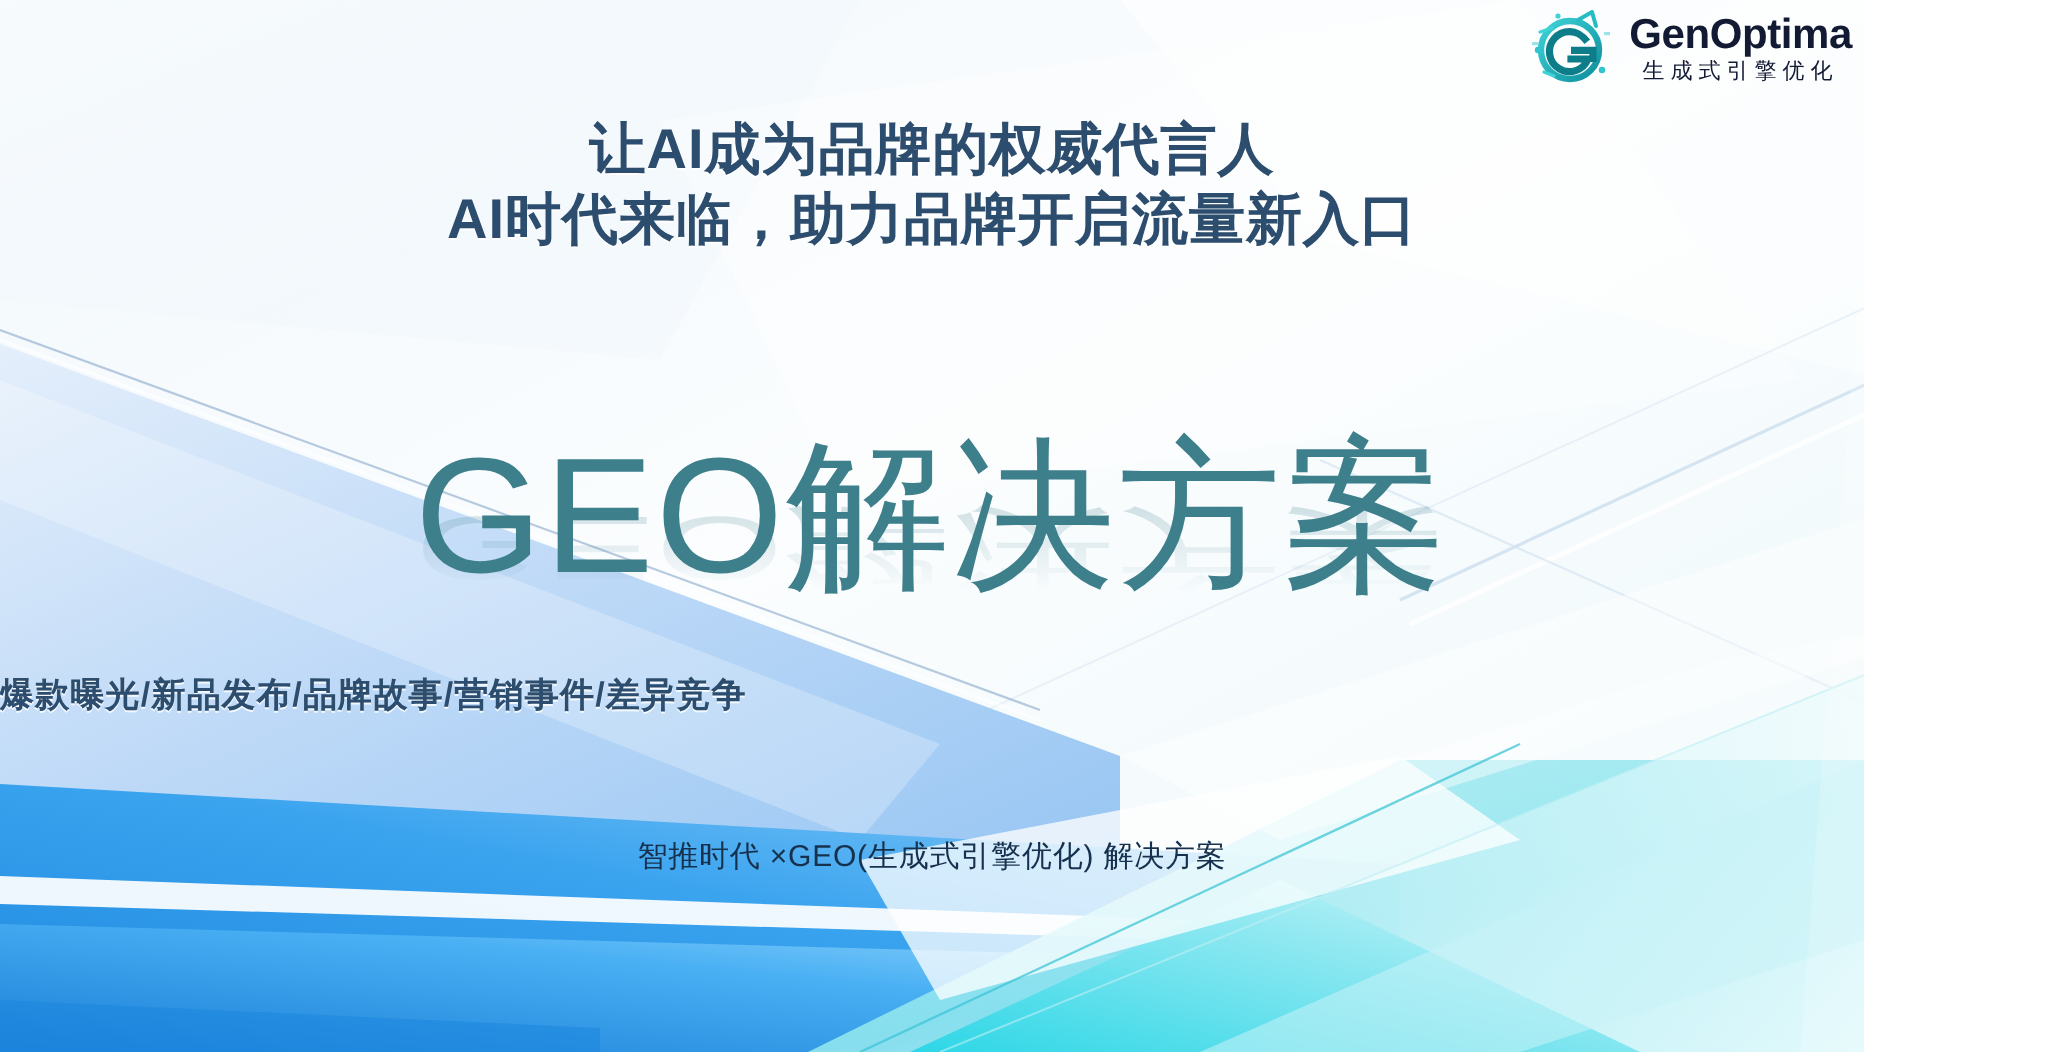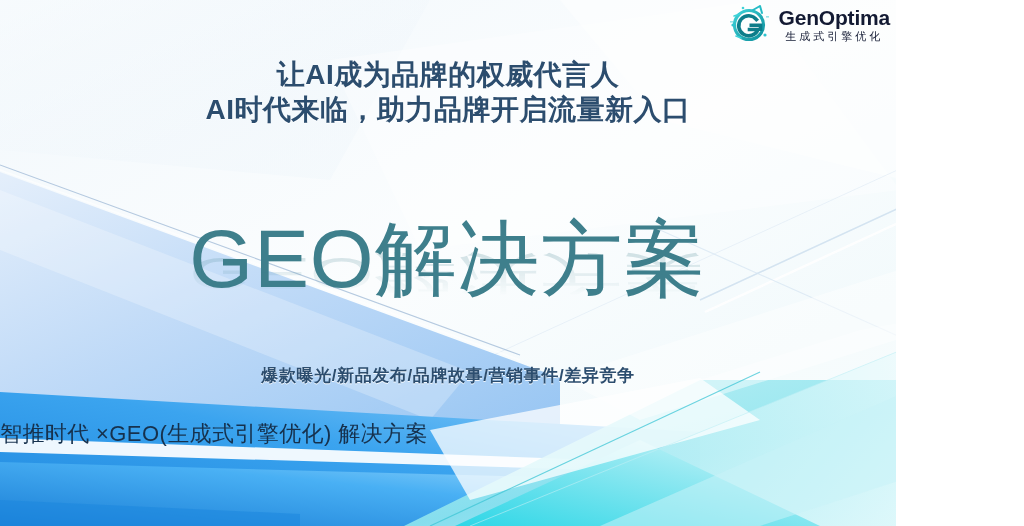--- a/index.html
+++ b/index.html
@@ -10,20 +10,21 @@
   body {
     font-family: "Liberation Sans", "DejaVu Sans", sans-serif;
   }
 
   .slide {
     position: relative;
     width: 896px;
     height: 526px;
     overflow: hidden;
     background: linear-gradient(160deg, #f4f9fc 0%, #eef6fb 30%, #f7fbfd 55%, #eaf6fa 100%);
+    padding-left: 36px;
   }
 
   
   .bg {
     position: absolute;
     inset: 0;
     overflow: hidden;
   }
   .bg svg {
     display: block;
@@ -115,39 +116,39 @@
     mask-image: linear-gradient(to top, rgba(0,0,0,0.85), rgba(0,0,0,0));
     pointer-events: none;
   }
 
   
   .subtitle {
     position: absolute;
     top: 336px;
     left: 0;
     right: 0;
-    text-align: center;
+    text-align: left;
     z-index: 30;
     color: #2c4d6e;
     font-size: 17px;
     font-weight: bold;
     letter-spacing: 0.6px;
     text-shadow: 0 1px 0 rgba(255,255,255,0.8);
-    margin-top: 28px;
   }
 
   
   .footer-line {
     position: absolute;
     top: 419px;
     left: 0;
     right: 0;
+    text-align: center;
     z-index: 30;
     color: #16314d;
-    font-size: 22px;
+    font-size: 15px;
     letter-spacing: 0.4px;
   }
 </style>
 </head>
 <body>
 
 <div class="slide">
 
   <div class="bg">
     <svg viewBox="0 0 1024 526" xmlns="http://www.w3.org/2000/svg" aria-hidden="true">

